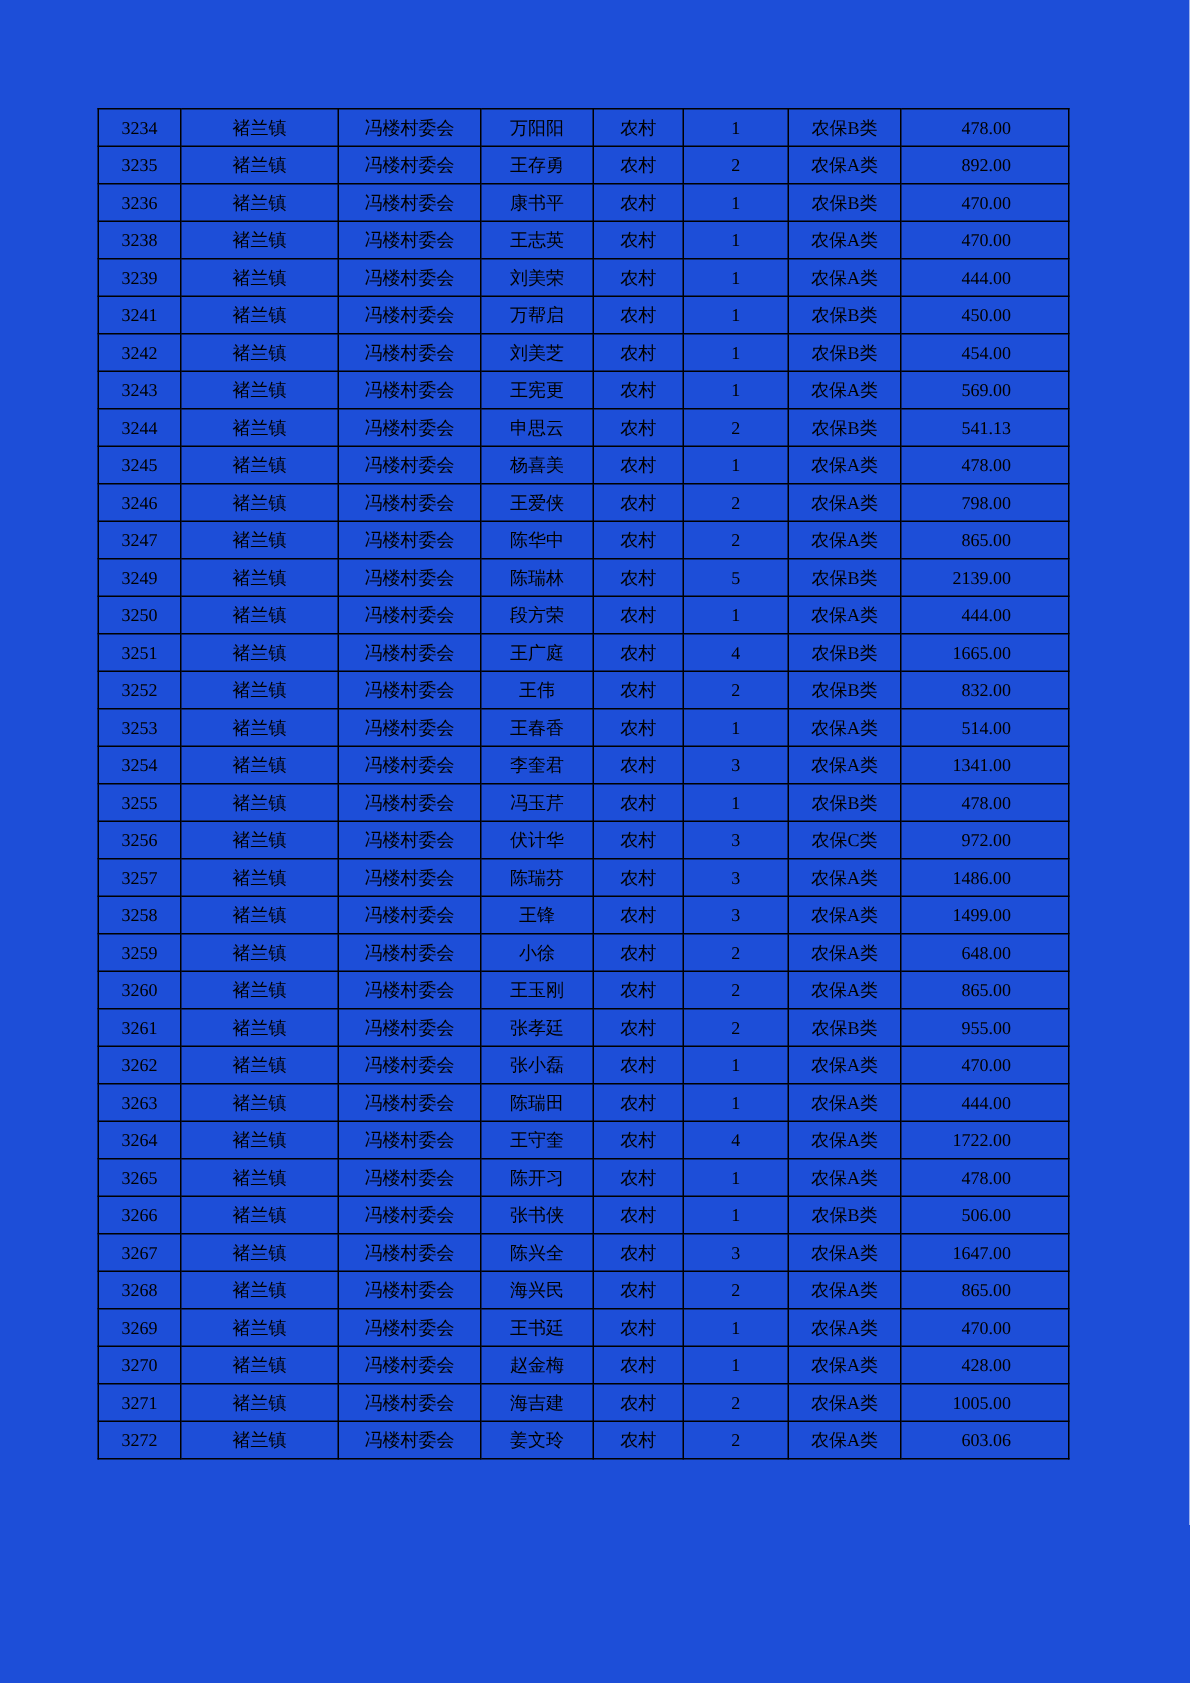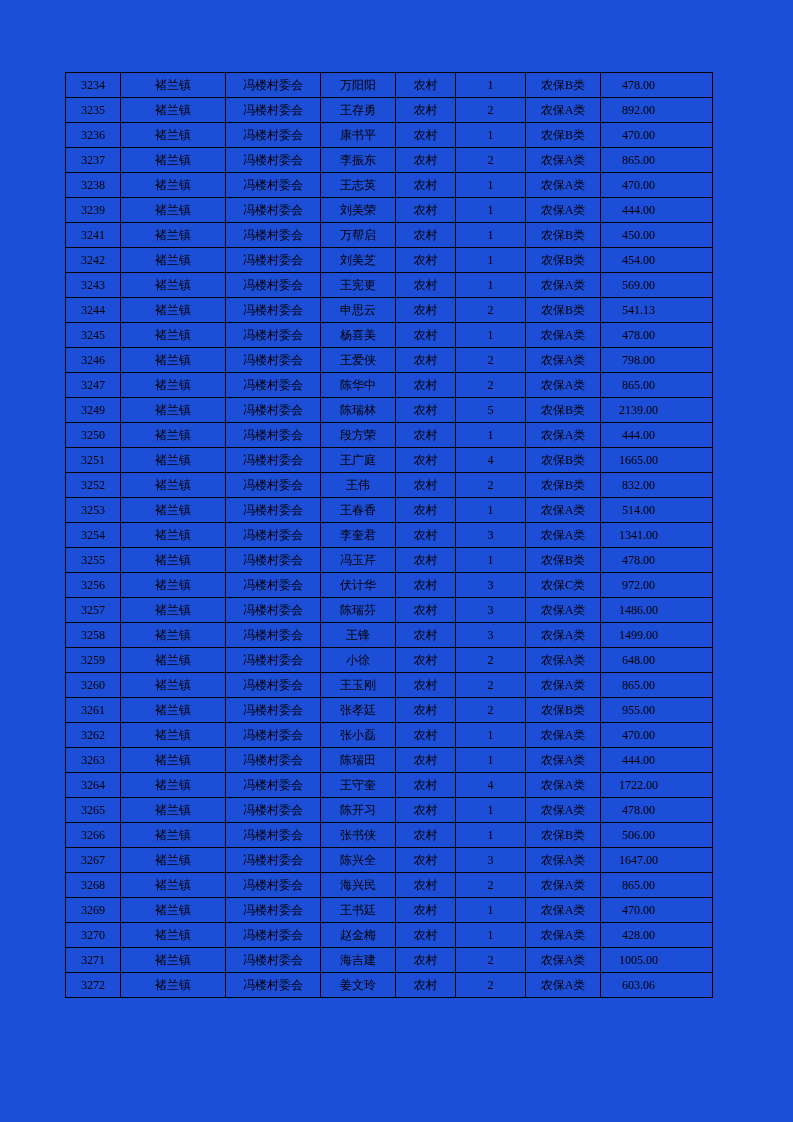--- a/index.html
+++ b/index.html
@@ -29,20 +29,21 @@
     height: 24px;
     font-size: 12px;
     line-height: 24px;
     text-align: center;
     padding: 0 2px;
     white-space: nowrap;
     overflow: hidden;
     color: #000000;
   }
   table.data-table td.amount {
+    text-align: right;
     padding-right: 38px;
   }
 </style>
 </head>
 <body>
 
 <div class="page">
   <table class="data-table">
     <colgroup>
       <col style="width:55px">
@@ -79,30 +80,20 @@
           <td>3236</td>
           <td>褚兰镇</td>
           <td>冯楼村委会</td>
           <td>康书平</td>
           <td>农村</td>
           <td>1</td>
           <td>农保B类</td>
           <td class="amount">470.00</td>
         </tr>
         <tr>
-          <td>3237</td>
-          <td>褚兰镇</td>
-          <td>冯楼村委会</td>
-          <td>李振东</td>
-          <td>农村</td>
-          <td>2</td>
-          <td>农保A类</td>
-          <td class="amount">865.00</td>
-        </tr>
-        <tr>
           <td>3238</td>
           <td>褚兰镇</td>
           <td>冯楼村委会</td>
           <td>王志英</td>
           <td>农村</td>
           <td>1</td>
           <td>农保A类</td>
           <td class="amount">470.00</td>
         </tr>
         <tr>

